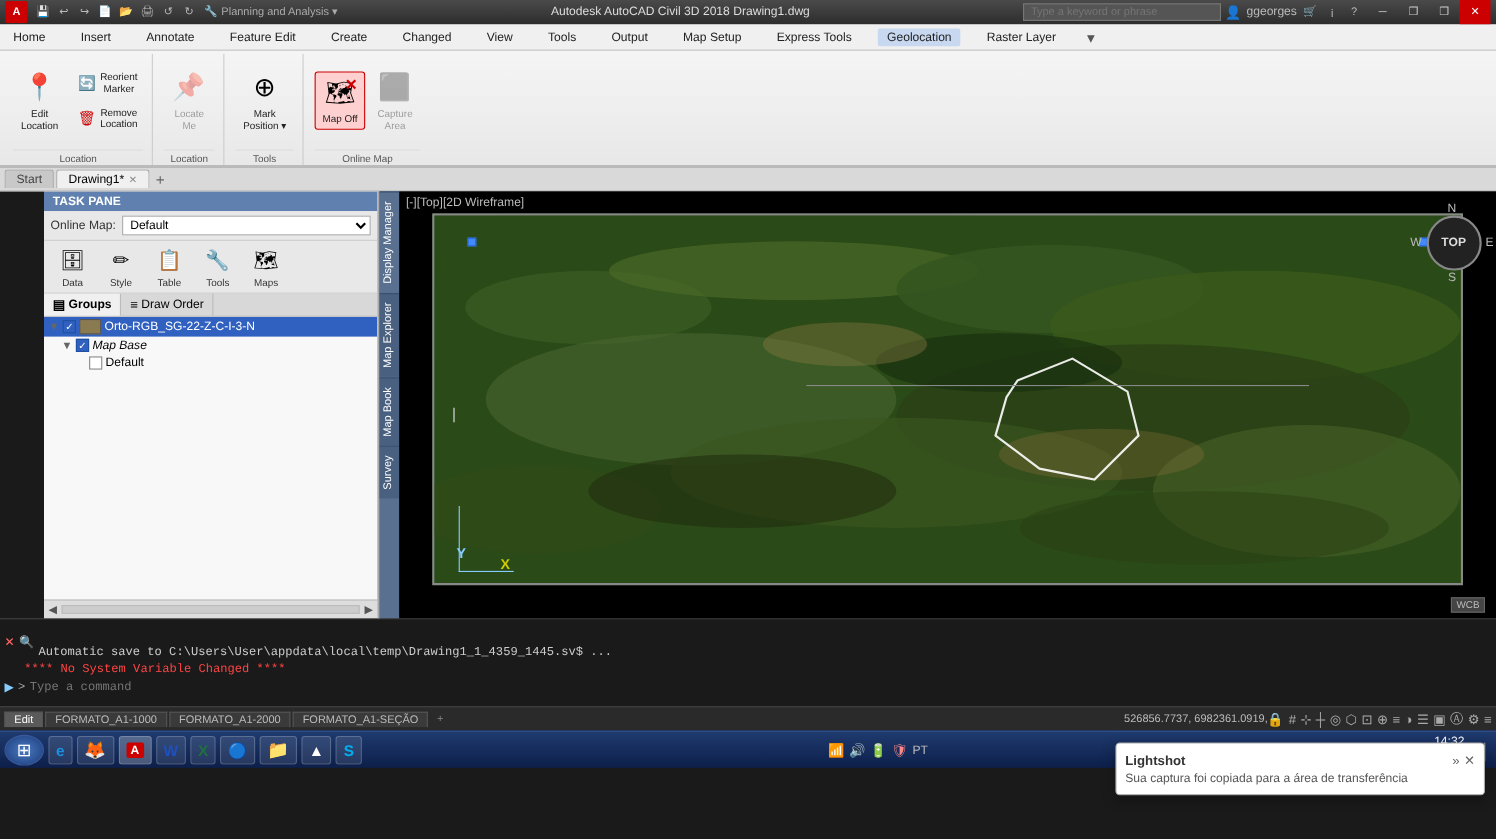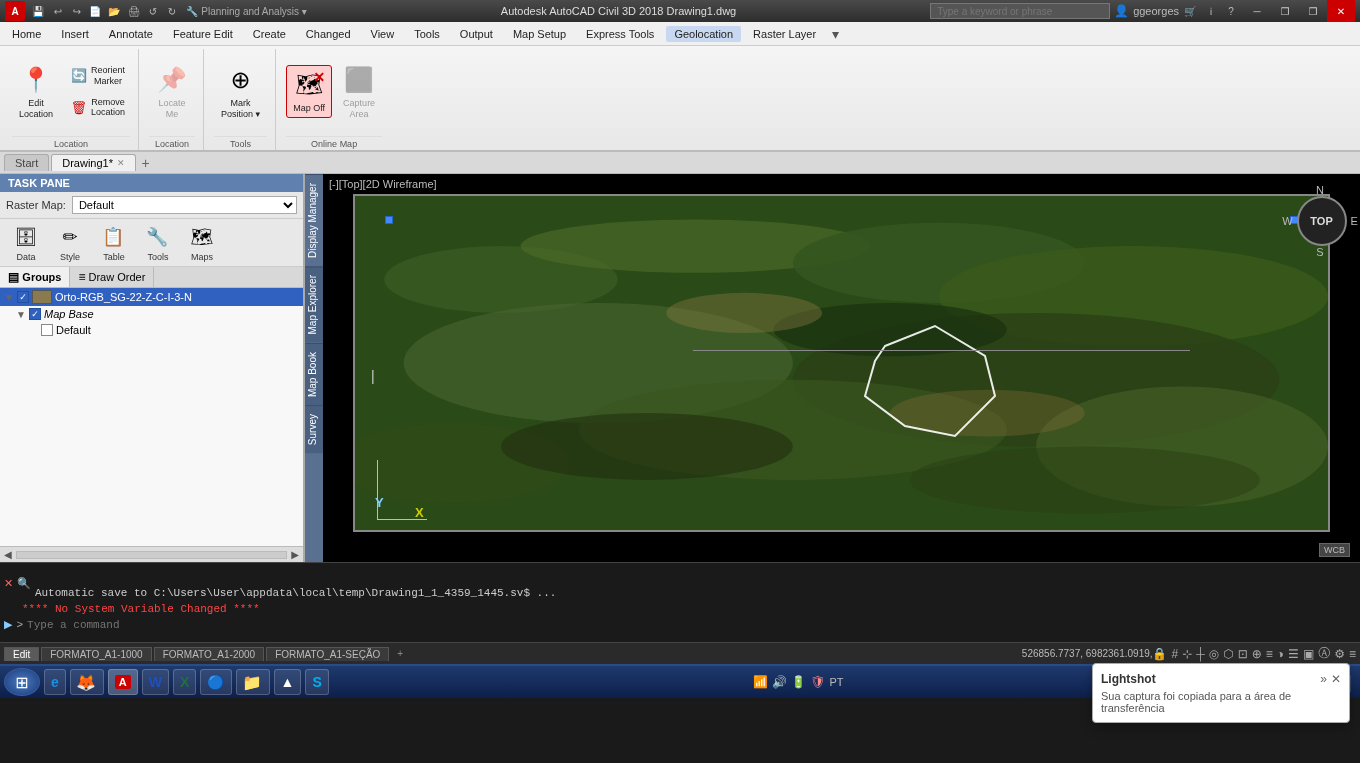--- a/index.html
+++ b/index.html
@@ -56,21 +56,21 @@
     .win-btn.close { background: #c00; color: white; }
 
     
     .menu-bar {
       height: 24px;
       background: #f0f0f0;
       display: flex;
       align-items: center;
       padding: 0 4px;
       border-bottom: 1px solid #ccc;
-      gap: 4px;
+      gap: 16px;
     }
     .menu-item {
       padding: 2px 8px;
       font-size: 11px;
       cursor: pointer;
       border-radius: 2px;
       white-space: nowrap;
       color: #222;
     }
     .menu-item.active { background: #c8d8f0; }
@@ -176,20 +176,21 @@
     .drawing-tab.active { background: #f0f0f0; color: #000; }
     .drawing-tab .close-x { font-size: 9px; color: #888; }
     .tab-add { font-size: 14px; color: #666; cursor: pointer; padding: 0 4px; }
 
     
     .main-layout {
       display: flex;
       height: calc(763px - 22px - 24px - 106px - 22px - 24px - 22px);
       
       height: 388px;
+      margin-left: 40px;
     }
 
     
     .sidebar {
       width: 305px;
       background: #f0f0f0;
       border-right: 2px solid #aaa;
       display: flex;
       flex-direction: column;
       overflow: hidden;
@@ -477,21 +478,21 @@
     }
     .taskbar-sys-icons {
       display: flex; align-items: center; gap: 4px;
       color: white; font-size: 14px;
     }
 
     
     .notification-popup {
       position: absolute;
       bottom: 40px; right: 10px;
-      width: 258px;
+      width: 336px;
       background: white;
       border: 1px solid #aaa;
       border-radius: 4px;
       box-shadow: 0 4px 12px rgba(0,0,0,0.3);
       padding: 8px;
       z-index: 1000;
       margin-top: 32px;
     }
     .notif-header {
       display: flex; align-items: center; justify-content: space-between;
@@ -642,21 +643,21 @@
   </div>
   <span class="tab-add">+</span>
 </div>
 
 <div class="main-layout">
 
   <div class="sidebar">
     <div class="task-pane-header">TASK PANE</div>
 
     <div class="display-map-row">
-      <span class="display-map-label">Raster Map:</span>
+      <span class="display-map-label">Online Map:</span>
       <select class="display-map-select">
         <option>Default</option>
         <option>Aerial</option>
         <option>Street</option>
         <option>Topographic</option>
       </select>
     </div>
 
     <div class="tool-icons-row">
       <div class="tool-icon-btn">

